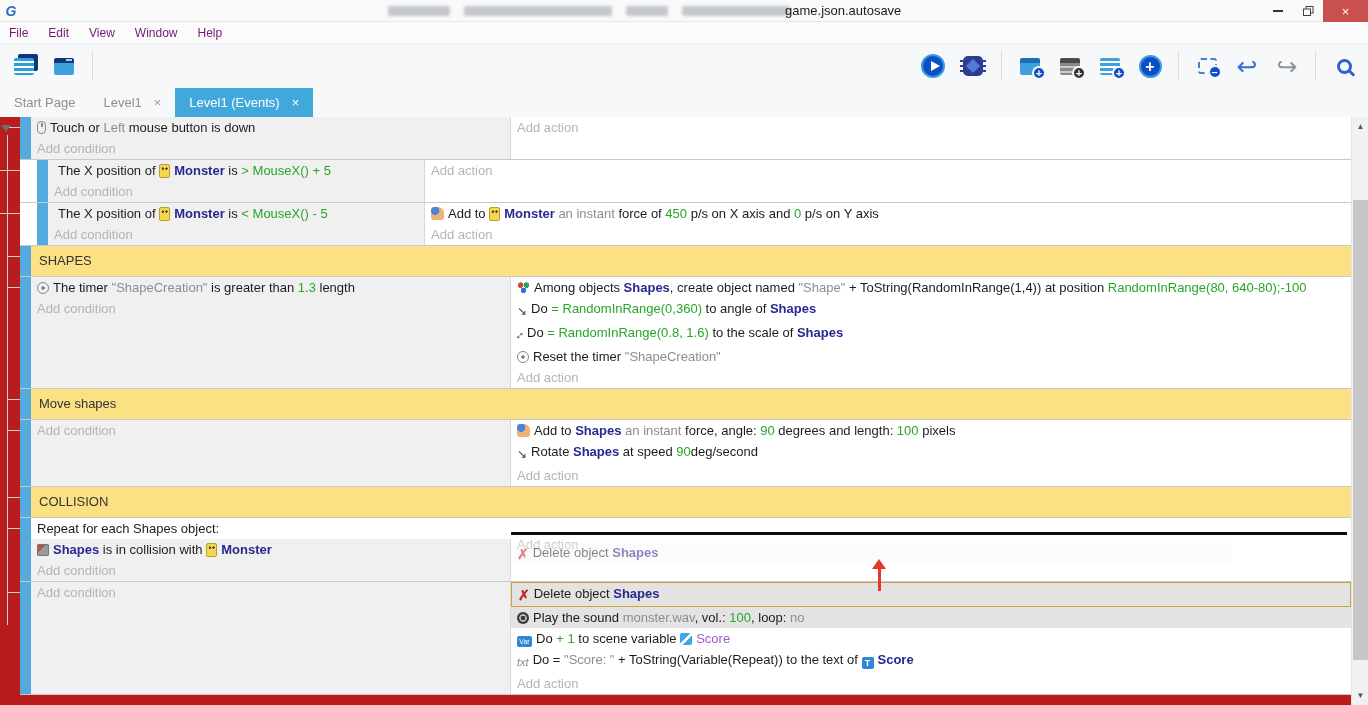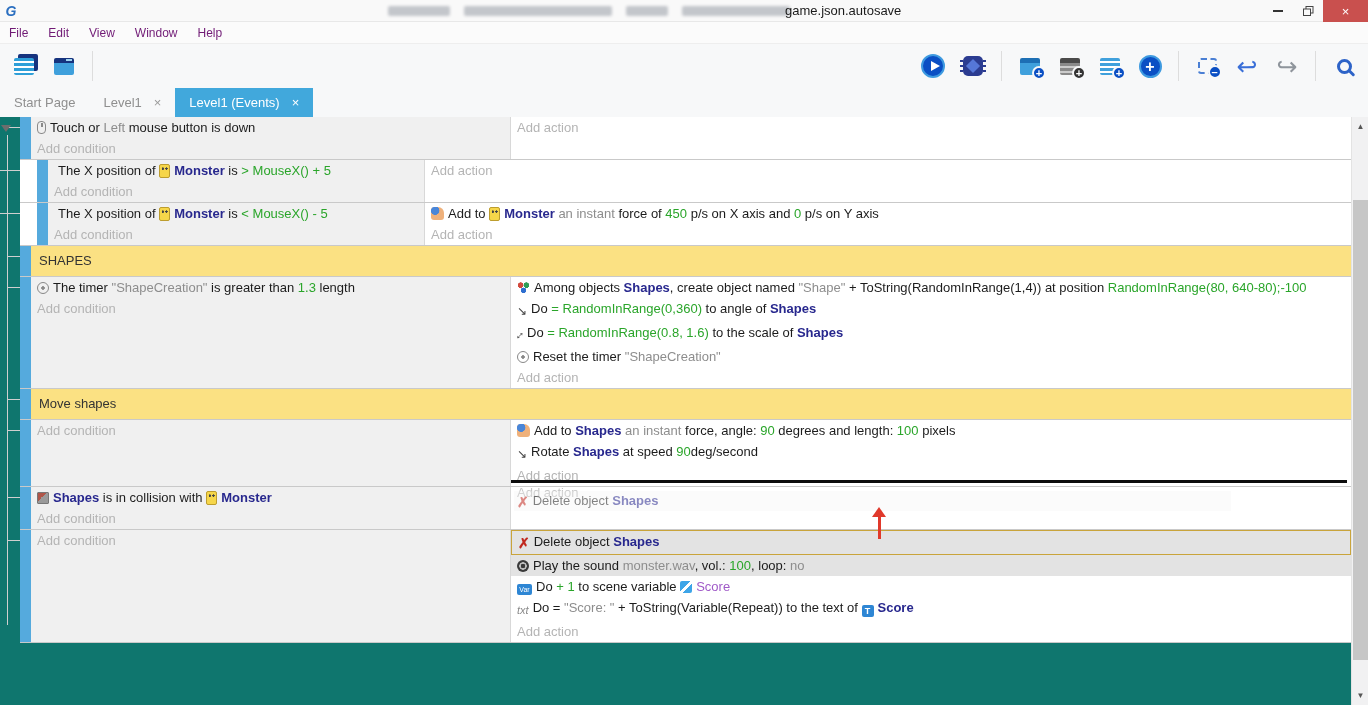--- a/index.html
+++ b/index.html
@@ -68,21 +68,21 @@
     right:-4px; bottom:-6px; transform:rotate(-45deg); border-radius:2px; }
 
   
   .tabbar { height:29px; background:#f7f8f9; display:flex; align-items:stretch; font-size:13px; }
   .tab { display:flex; align-items:center; padding:0 14px; color:#8f8f8f; gap:12px; }
   .tab .x { color:#9a9a9a; font-size:13px; }
   .tab.active { background:var(--tab-blue); color:#fff; }
   .tab.active .x { color:#fff; }
 
   
-  .sheet { position:relative; height:588px; background:#0f766e; overflow:hidden; padding-right:17px; }
+  .sheet { position:relative; height:588px; background:#b91c1c; overflow:hidden; padding-right:17px; }
   .treeline { position:absolute; left:7px; top:18px; width:1px; height:490px; background:#cfcfcf; }
   .evlist { margin-left:20px; }
 
   .event { display:flex; position:relative; border-bottom:1px solid #c9c9c9; align-items:stretch; }
   .bar { width:11px; background:var(--bar-blue); flex:none; }
   .spacer { width:17px; flex:none; background:#fff; position:relative; }
   .lcell { width:480px; flex:none; background:#f0f0f0; border-right:1px solid #d8d8d8; }
   .lcell.narrow { width:377px; }
   .rcell { flex:1 1 auto; background:#fff; position:relative; min-width:0; }
   .row { min-height:21px; line-height:21px; padding:0 6px; font-size:13px; color:#1c1c1c; }
@@ -335,21 +335,27 @@
         </div>
         <div class="rcell">
           <div class="row"><span class="ic ic-force"></span><span class="seg-p">Add to </span><span class="seg-o">Shapes</span><span class="seg-g"> an instant</span><span class="seg-p"> force, angle: </span><span class="seg-e">90</span><span class="seg-p"> degrees and length: </span><span class="seg-e">100</span><span class="seg-p"> pixels</span></div>
           <div class="row"><span class="ic ic-angle"></span><span class="seg-p">Rotate </span><span class="seg-o">Shapes</span><span class="seg-p"> at speed </span><span class="seg-e">90</span><span class="seg-p">deg/second</span></div>
           <div class="row addrow">Add action</div>
         </div>
       </div>
       <div class="event">
         <div class="stub"></div>
         <div class="bar"></div>
+        <div class="grouplabel">COLLISION</div>
+      </div>
+      <div class="event">
+        <div class="stub"></div>
+        <div class="bar"></div>
         <div style="flex: 1 1 0%; min-width: 0px;">
+          <div class="row fe-header">Repeat for each Shapes object:</div>
           <div class="fe-body">
             <div class="lcell">
               <div class="row"><span class="ic ic-shapes"></span><span class="seg-o">Shapes</span><span class="seg-p"> is in collision with </span><span class="ic ic-monster"></span><span class="seg-o">Monster</span></div>
               <div class="row addrow">Add condition</div>
             </div>
             <div class="rcell" style="min-height: 42px;">
               <div class="dropline" style="top: -7px;"></div>
               <div class="ghost-add" style="top: -2px;">Add action</div>
               <div class="ghost-row" style="top: 4px;"><span class="ic ic-delete"></span><span class="seg-p">Delete object </span><span class="seg-o">Shapes</span></div>
               <div class="drag-arrow" style="top: 20px;"></div>

